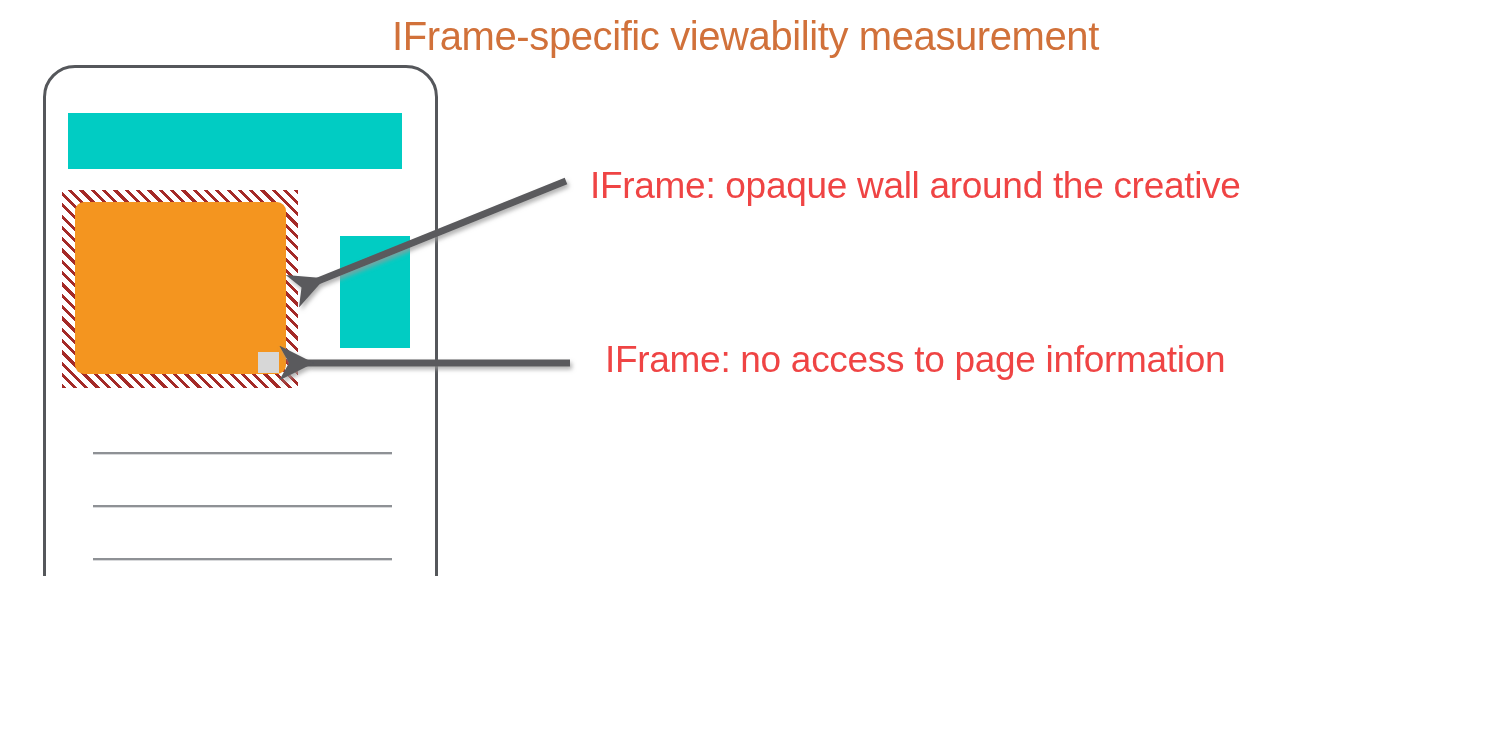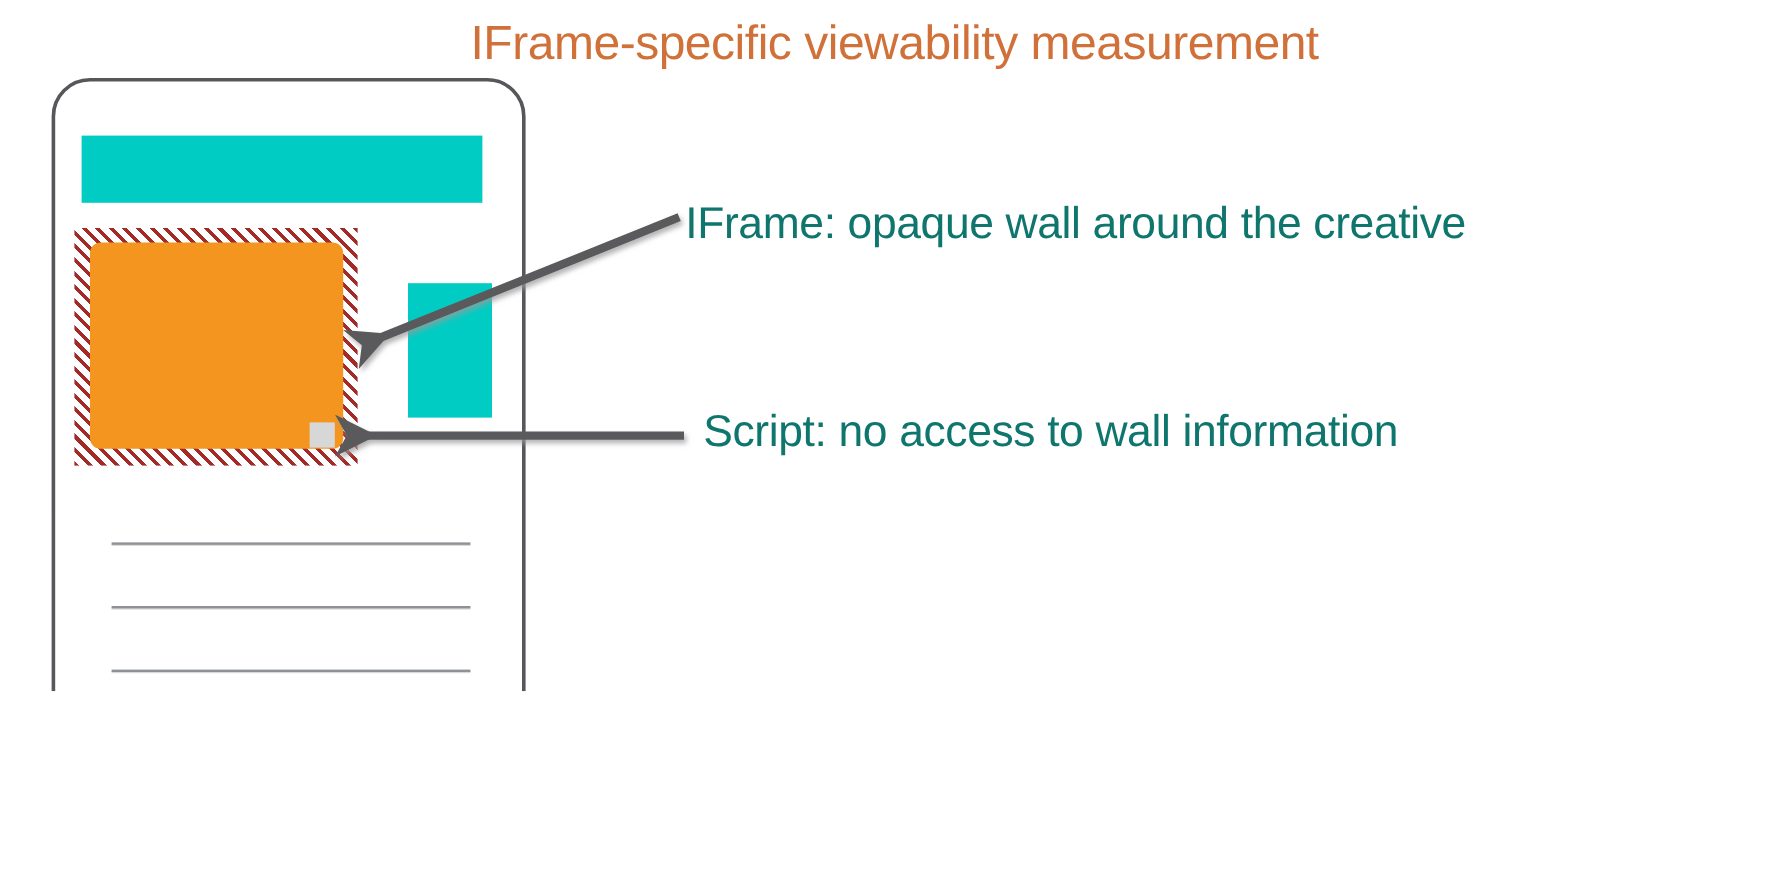--- a/index.html
+++ b/index.html
@@ -118,23 +118,24 @@
     height: 736px;
     overflow: visible;
     pointer-events: none;
   }
 
   
   .callout {
     position: absolute;
     font-size: 37px;
     font-weight: 400;
-    color: #0f766e;
+    color: #ef4444;
     white-space: nowrap;
     letter-spacing: -0.3px;
+    margin-left: 19px;
   }
   #callout-iframe {
     left: 571px;
     top: 165px;
   }
   #callout-script {
     left: 586px;
     top: 339px;
   }
 </style>
@@ -168,15 +169,15 @@
         <path d="M5,0 L0,2.5 L5,5 L3.6,2.5 Z" fill="#5a5a5d"></path>
       </marker>
     </defs>
     <g filter="url(#arrowShadow)">
       <line x1="566" y1="181" x2="308" y2="285" stroke="#5a5a5d" stroke-width="7" marker-end="url(#head)"></line>
       <line x1="570" y1="363" x2="296" y2="363" stroke="#5a5a5d" stroke-width="7" marker-end="url(#head)"></line>
     </g>
   </svg>
 
   <div class="callout" id="callout-iframe">IFrame: opaque wall around the creative</div>
-  <div class="callout" id="callout-script">Script: no access to wall information</div>
+  <div class="callout" id="callout-script">IFrame: no access to page information</div>
 
 </div>
 
 </body></html>

